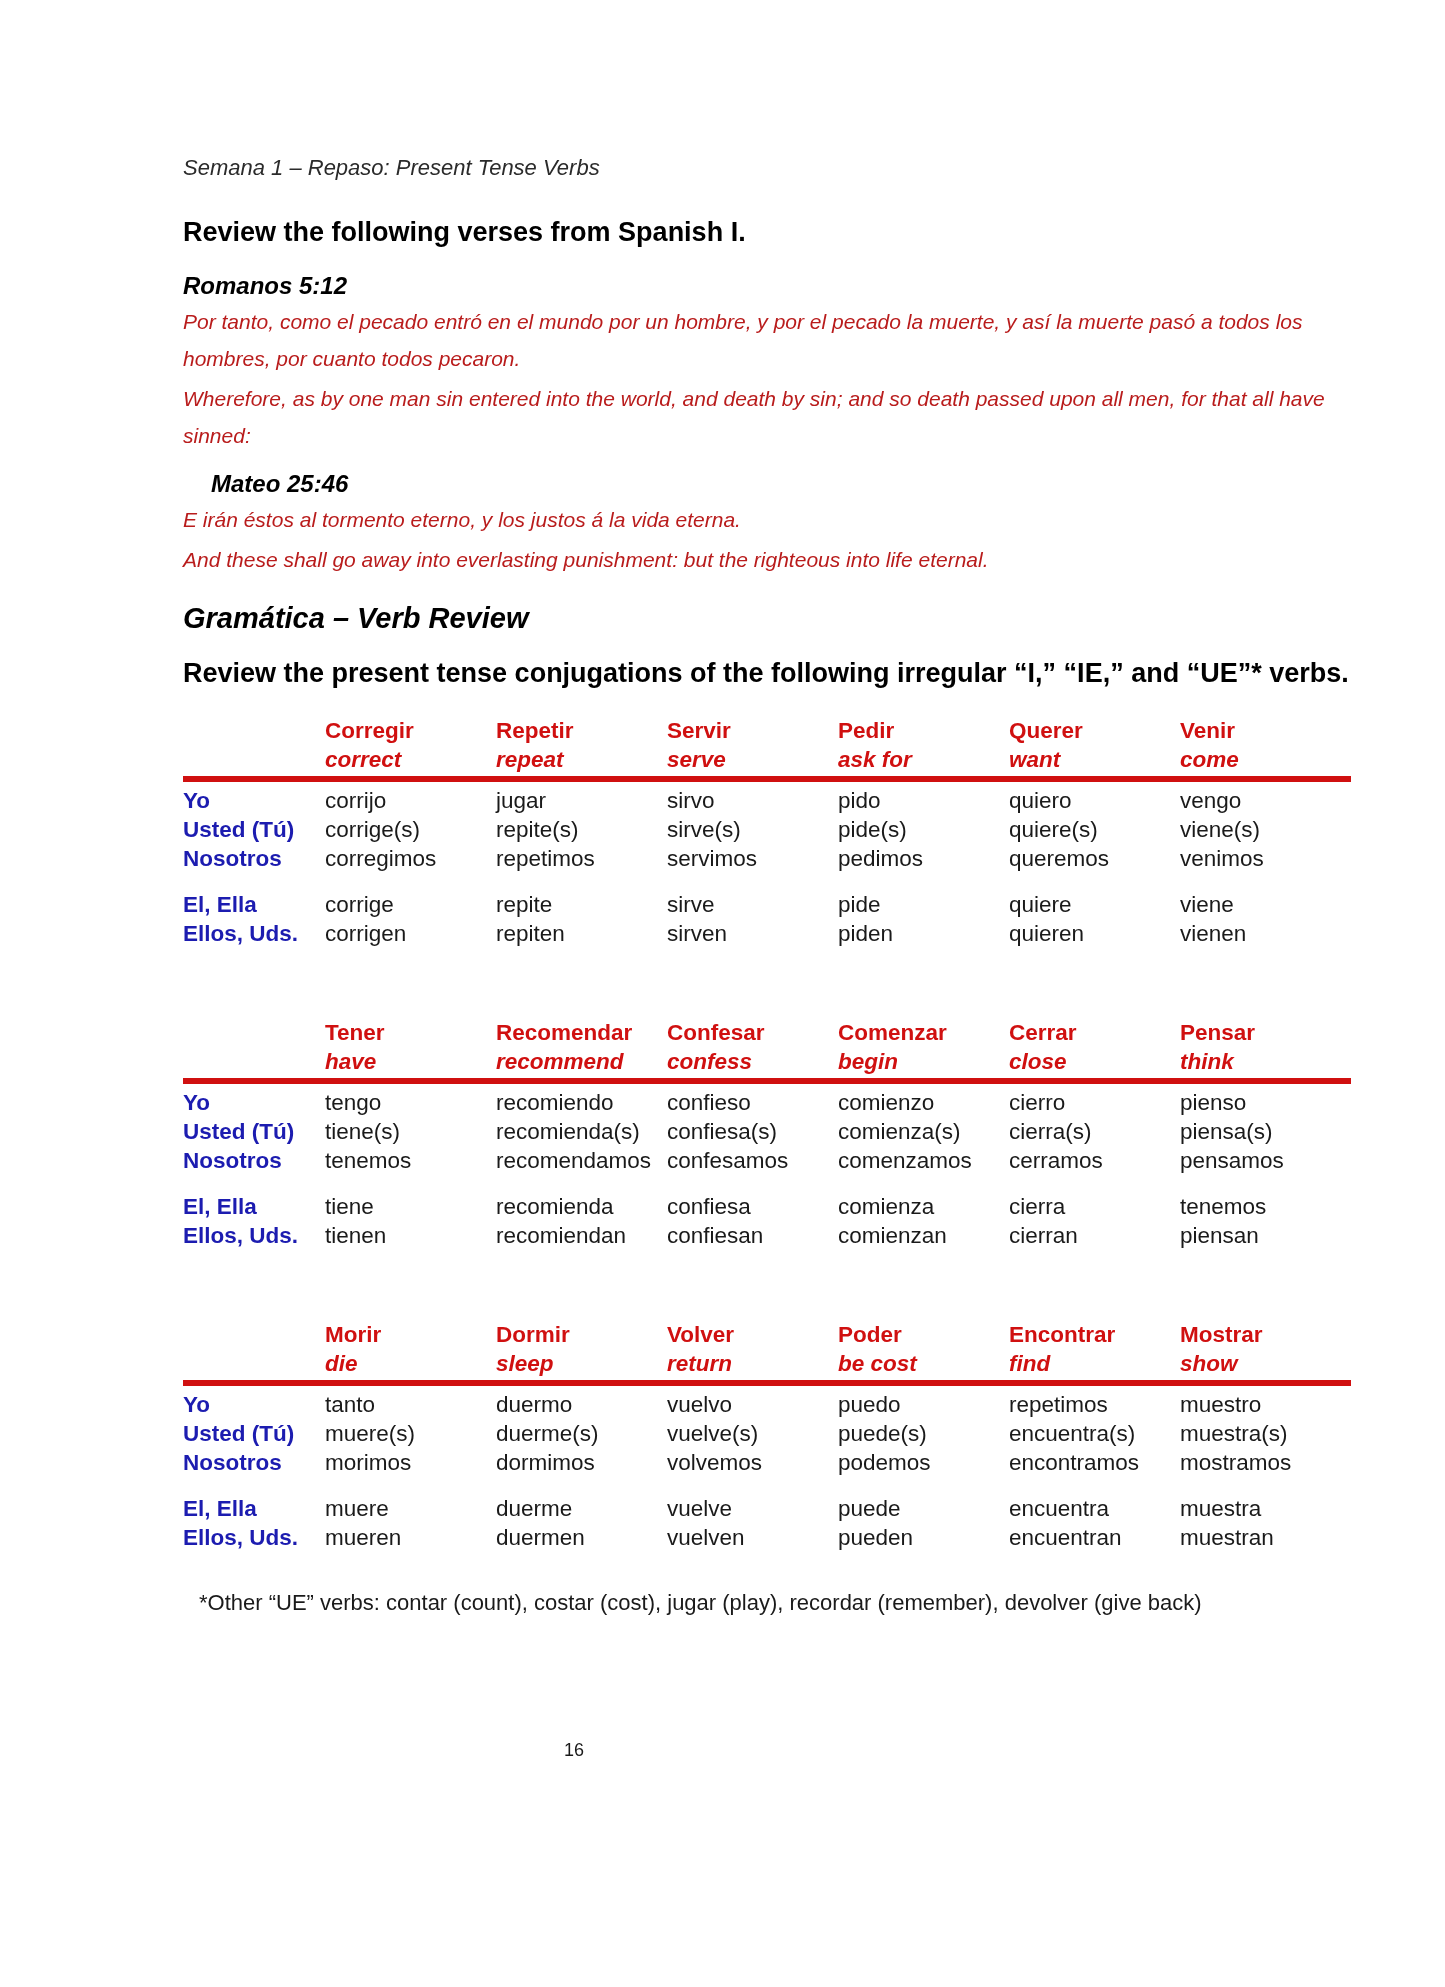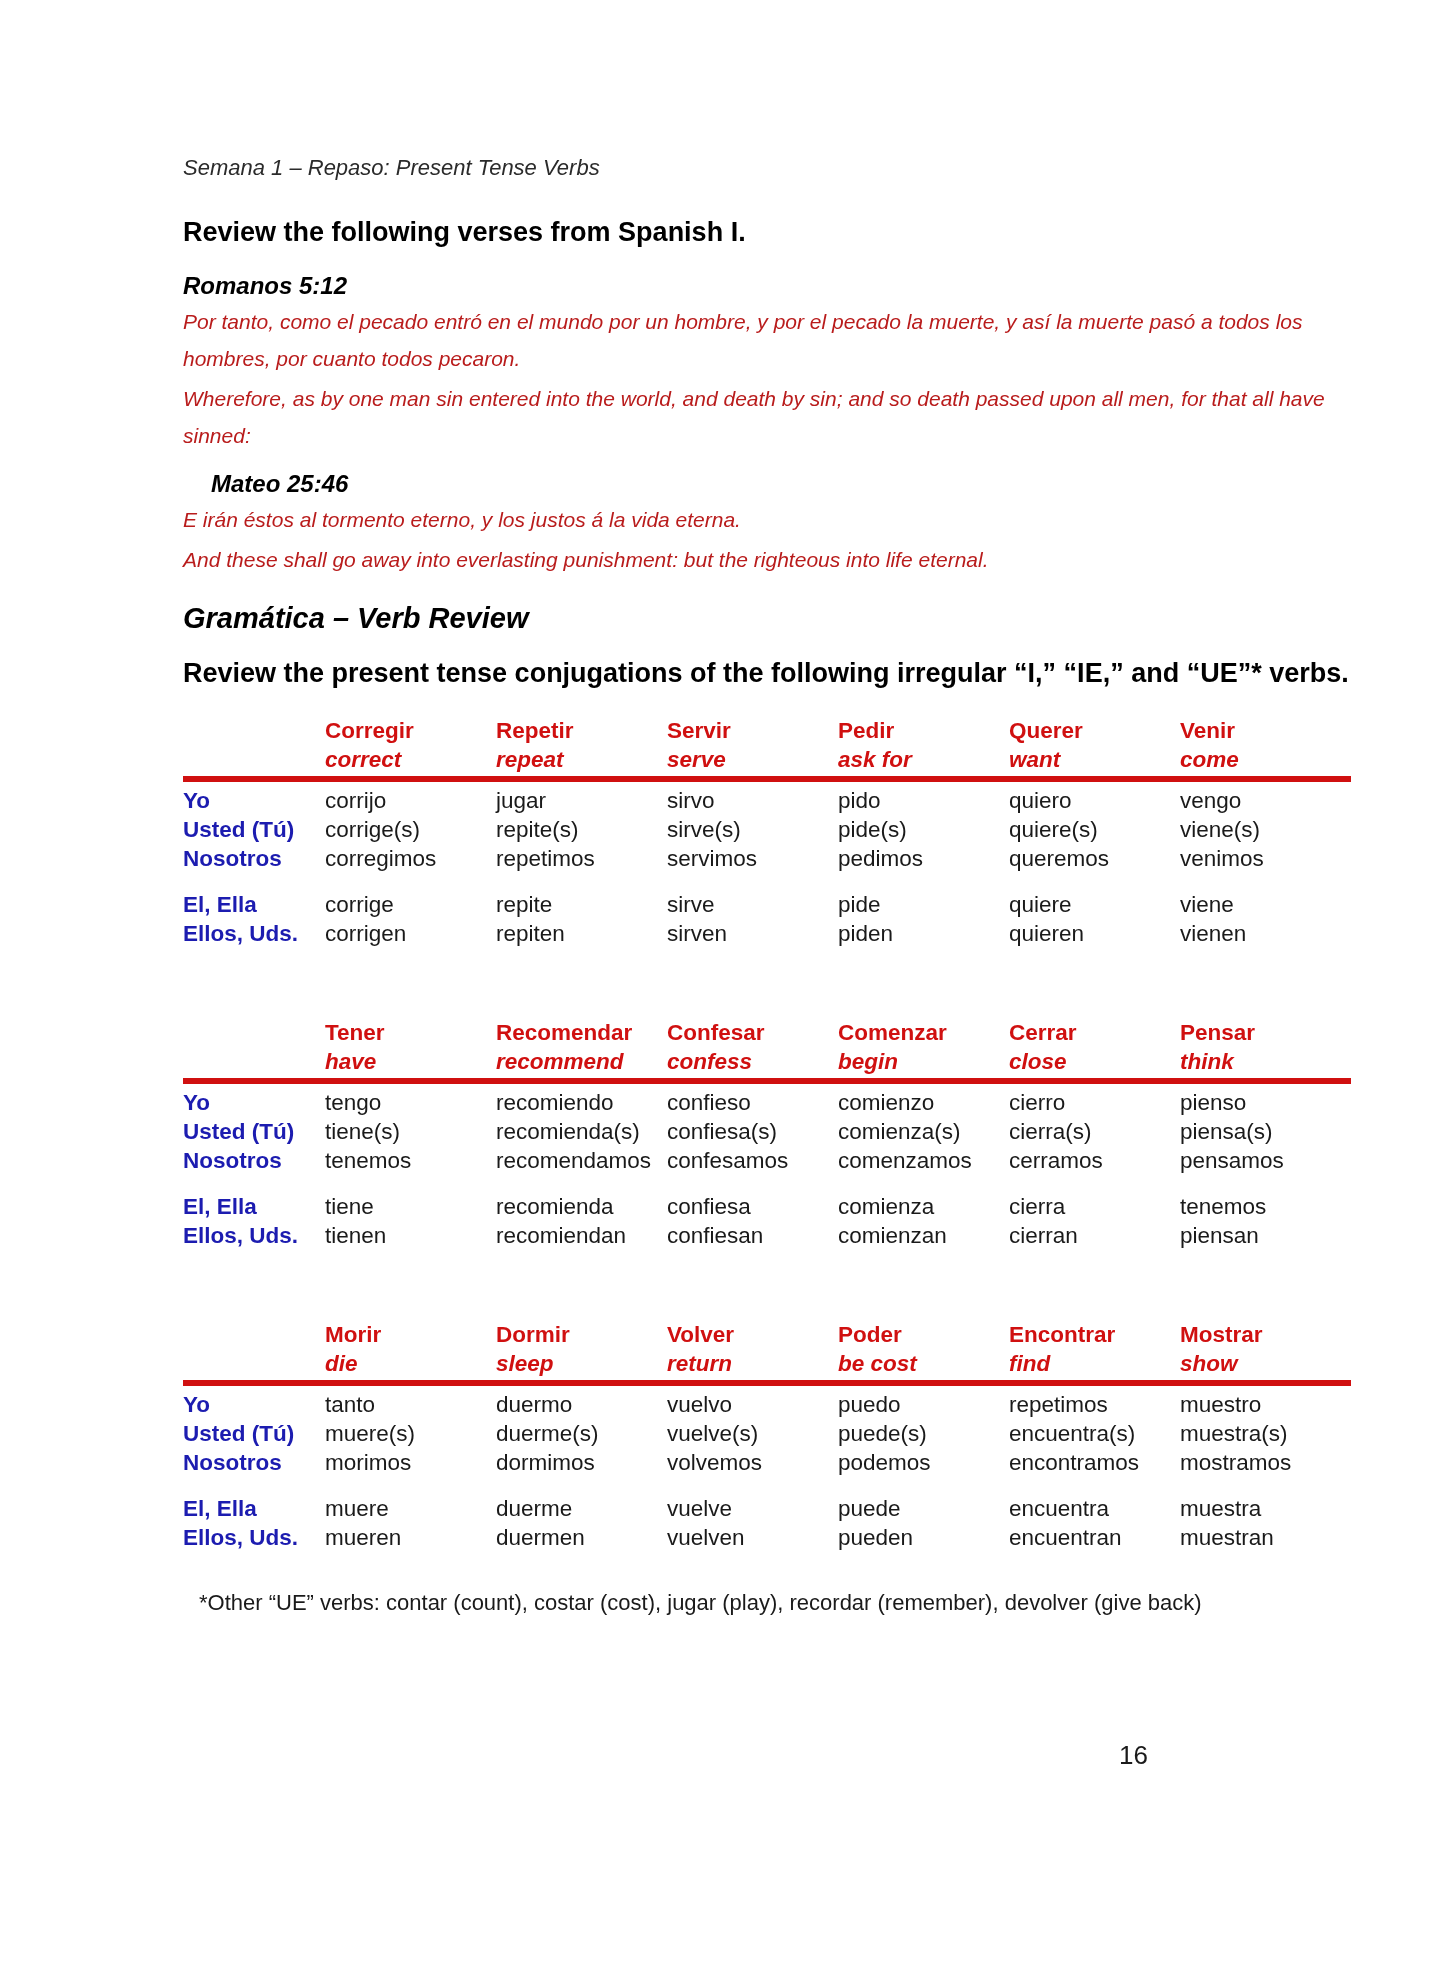--- a/index.html
+++ b/index.html
@@ -79,22 +79,22 @@
   .spacer { grid-column: 1 / -1; height: 17px; }
   .footnote {
     margin: 38px 0 0 16px;
     font-size: 22px;
     color: #1a1a1a;
   }
   .page-number {
     position: absolute;
     top: 1740px; left: 0;
     width: 1148px;
-    text-align: right;
-    font-size: 26px;
+    text-align: center;
+    font-size: 18px;
     color: #1a1a1a;
   }
 </style>
 </head>
 <body>
 
 <div class="page-content">
 
   <p class="doc-header">Semana 1 – Repaso: Present Tense Verbs</p>
 

